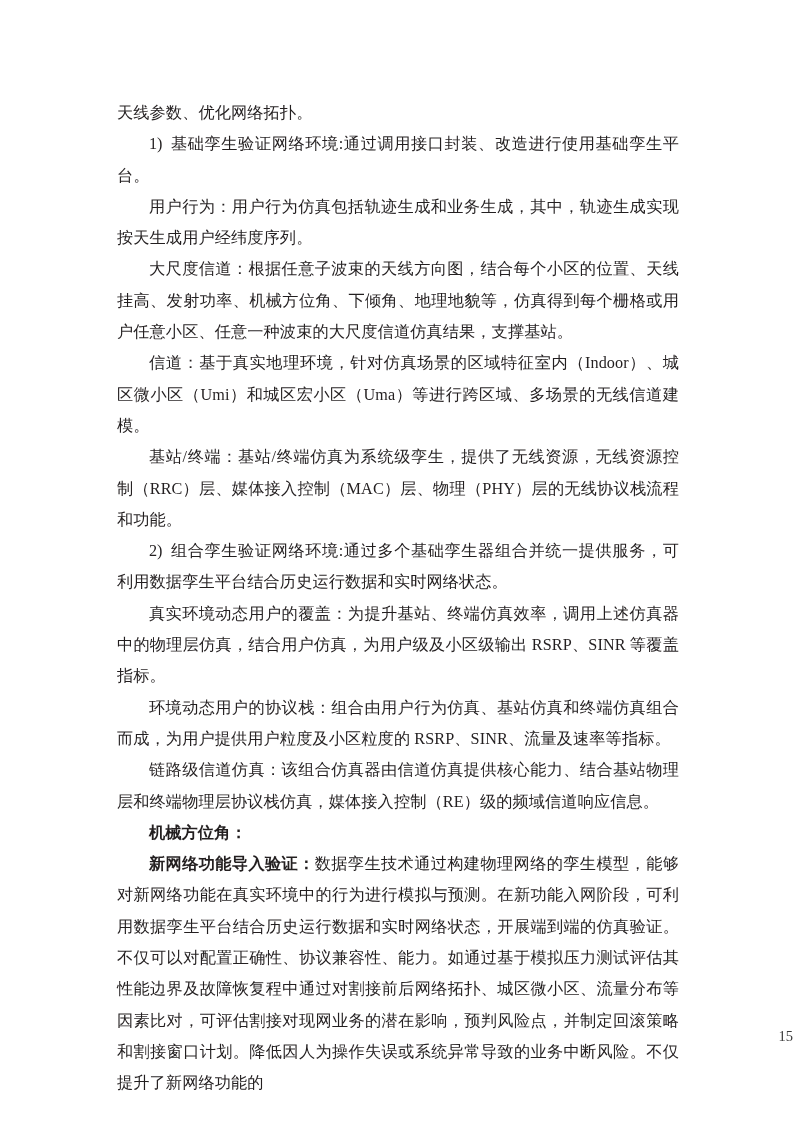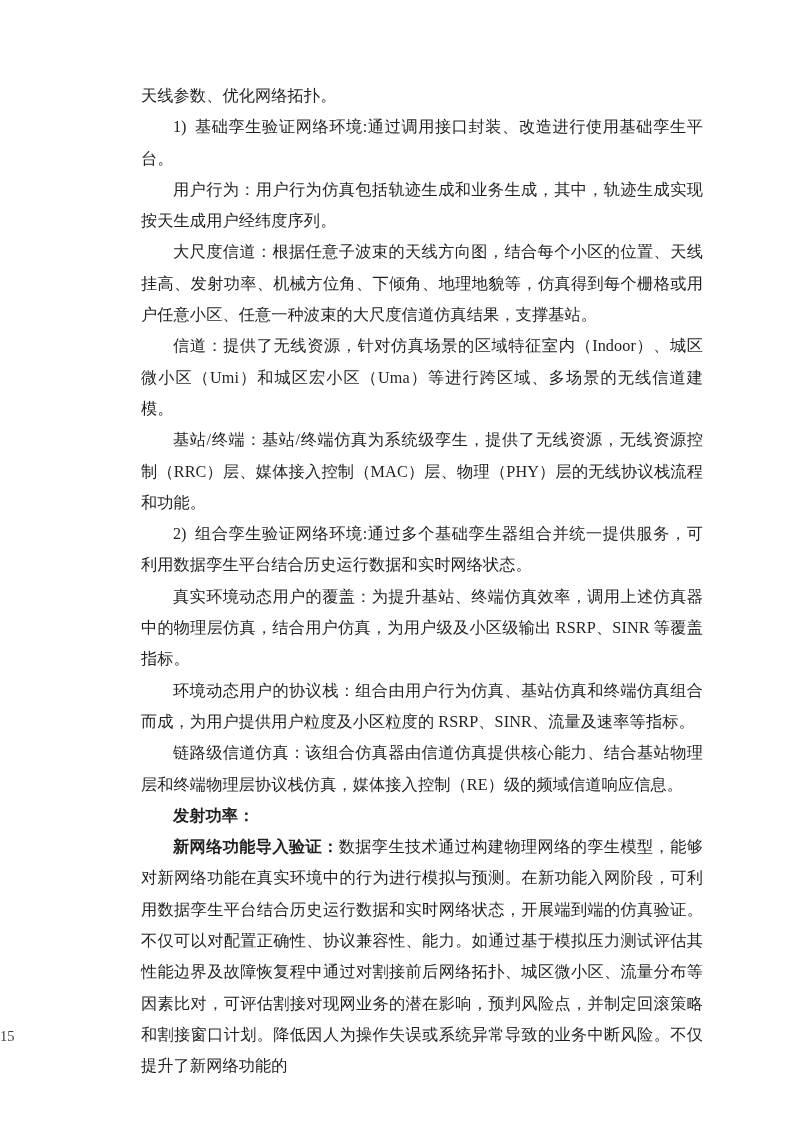--- a/index.html
+++ b/index.html
@@ -20,23 +20,22 @@
 
   .page {
     position: absolute;
     inset: 0;
     background: #ffffff;
   }
 
   .page-body {
     position: absolute;
     left: 117px;
-    top: 81px;
+    top: 98px;
     width: 562px;
-    margin-left: 24px;
   }
 
   p.para {
     margin: 0;
     font-size: 16.2px;
     line-height: 31.3px;
     text-align: justify;
     text-justify: inter-ideograph;
     letter-spacing: 0.1px;
     color: #231f20;
@@ -68,21 +67,21 @@
   .latin {
     font-family: "Liberation Serif", "DejaVu Serif", serif;
     letter-spacing: 0;
   }
 
   .page-number {
     position: absolute;
     left: 0;
     right: 0;
     top: 1027px;
-    text-align: left;
+    text-align: right;
     font-size: 14.5px;
     line-height: 18px;
     color: #3b3b3b;
     font-family: "Liberation Serif", "DejaVu Serif", serif;
   }
 </style>
 </head>
 <body>
 
 <div class="page">
@@ -92,35 +91,35 @@
     <p class="para noindent">天线参数、优化网络拓扑。</p>
 
     <p class="para indent">
       <span class="numlabel latin">1)</span><span class="numgap"></span><span>基础孪生验证网络环境:通过调用接口封装、改造进行使用基础孪生平台。</span>
     </p>
 
     <p class="para indent">用户行为：用户行为仿真包括轨迹生成和业务生成，其中，轨迹生成实现按天生成用户经纬度序列。</p>
 
     <p class="para indent">大尺度信道：根据任意子波束的天线方向图，结合每个小区的位置、天线挂高、发射功率、机械方位角、下倾角、地理地貌等，仿真得到每个栅格或用户任意小区、任意一种波束的大尺度信道仿真结果，支撑基站。</p>
 
-    <p class="para indent">信道：提供了无线资源，针对仿真场景的区域特征室内（Indoor）、城区微小区（Umi）和城区宏小区（Uma）等进行跨区域、多场景的无线信道建模。</p>
+    <p class="para indent">信道：基于真实地理环境，针对仿真场景的区域特征室内（Indoor）、城区微小区（Umi）和城区宏小区（Uma）等进行跨区域、多场景的无线信道建模。</p>
 
     <p class="para indent">基站/终端：基站/终端仿真为系统级孪生，提供了无线资源，无线资源控制（RRC）层、媒体接入控制（MAC）层、物理（PHY）层的无线协议栈流程和功能。</p>
 
     <p class="para indent">
       <span class="numlabel latin">2)</span><span class="numgap"></span><span>组合孪生验证网络环境:通过多个基础孪生器组合并统一提供服务，可利用数据孪生平台结合历史运行数据和实时网络状态。</span>
     </p>
 
     <p class="para indent">真实环境动态用户的覆盖：为提升基站、终端仿真效率，调用上述仿真器中的物理层仿真，结合用户仿真，为用户级及小区级输出 RSRP、SINR 等覆盖指标。</p>
 
     <p class="para indent">环境动态用户的协议栈：组合由用户行为仿真、基站仿真和终端仿真组合而成，为用户提供用户粒度及小区粒度的 RSRP、SINR、流量及速率等指标。</p>
 
     <p class="para indent">链路级信道仿真：该组合仿真器由信道仿真提供核心能力、结合基站物理层和终端物理层协议栈仿真，媒体接入控制（RE）级的频域信道响应信息。</p>
 
-    <p class="para indent bold">发射功率：</p>
+    <p class="para indent bold">机械方位角：</p>
 
     <p class="para indent">
       <b class="bold">新网络功能导入验证：</b><span>数据孪生技术通过构建物理网络的孪生模型，能够对新网络功能在真实环境中的行为进行模拟与预测。在新功能入网阶段，可利用数据孪生平台结合历史运行数据和实时网络状态，开展端到端的仿真验证。不仅可以对配置正确性、协议兼容性、能力。如通过基于模拟压力测试评估其性能边界及故障恢复程中通过对割接前后网络拓扑、城区微小区、流量分布等因素比对，可评估割接对现网业务的潜在影响，预判风险点，并制定回滚策略和割接窗口计划。降低因人为操作失误或系统异常导致的业务中断风险。不仅提升了新网络功能的</span>
     </p>
 
   </div>
 
   <div class="page-number">15</div>
 
 </div>

